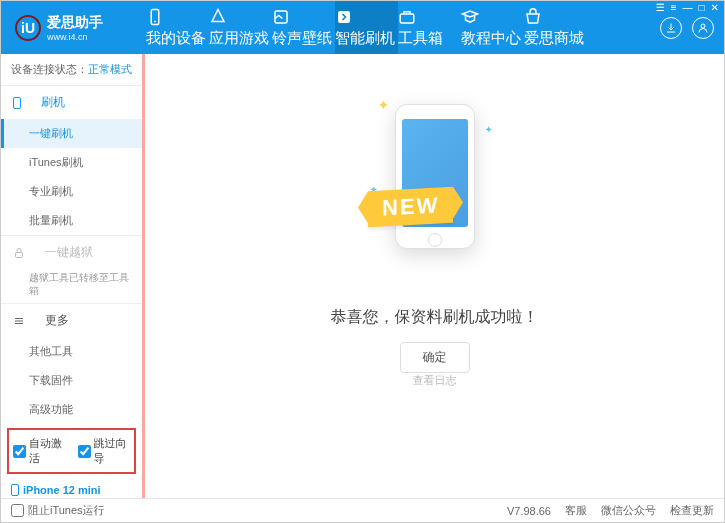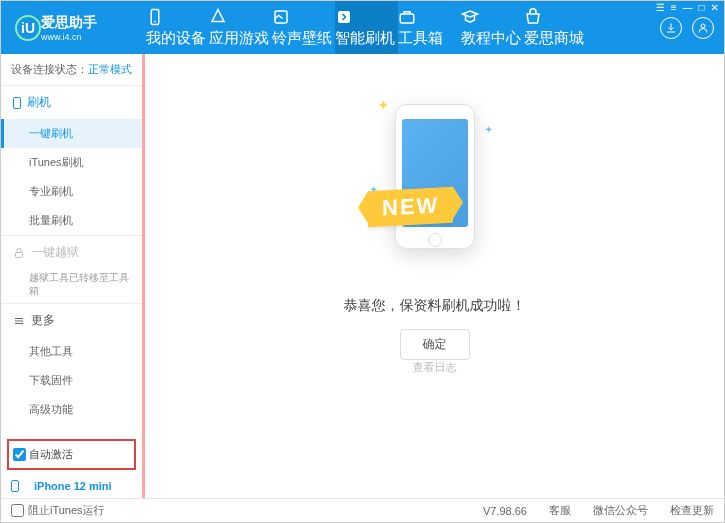--- a/index.html
+++ b/index.html
@@ -1,64 +1,64 @@
 <!DOCTYPE html>
 <html><head>
 <meta charset="utf-8">
 <style>
 *{margin:0;padding:0;box-sizing:border-box;font-family:"Microsoft YaHei",Arial,sans-serif}
 body{background:#fff}
 .app{width:725px;height:523px;border:1px solid #ccc;display:flex;flex-direction:column}
 .titlebar{height:53px;background:#1495e7;display:flex;align-items:center;color:#fff}
 .logo-box{display:flex;align-items:center;padding:0 14px;width:145px}
-.logo-circle{width:26px;height:26px;border:2px solid #86efac;border-radius:50%;display:flex;align-items:center;justify-content:center;font-weight:bold;font-size:14px;}
+.logo-circle{width:26px;height:26px;border:2px solid #7f1d1d;border-radius:50%;display:flex;align-items:center;justify-content:center;font-weight:bold;font-size:14px;margin-right:6px}
 .logo-text{font-size:14px;font-weight:bold}
 .logo-sub{font-size:9px;opacity:0.9}
 .nav{display:flex;flex:1;height:100%}
 .nav-item{display:flex;flex-direction:column;justify-content:center;width:63px;height:100%;font-size:15px;cursor:pointer}
 .nav-item.active{background:#0d7fc7}
 .nav-icon{width:18px;height:18px;margin-bottom:3px}
 .titlebar-right{display:flex;align-items:center;padding-right:10px;gap:10px}
 .circle-btn{width:22px;height:22px;border:1.5px solid #fff;border-radius:50%;display:flex;align-items:center;justify-content:center;cursor:pointer}
 .win-btns{position:absolute;top:2px;right:6px;display:flex;gap:6px;font-size:10px;color:#fff}
 .win-btns span{cursor:pointer}
 .body{flex:1;display:flex;overflow:hidden}
 .sidebar{width:144px;border-right:3px solid #fca5a5;display:flex;flex-direction:column;font-size:12px}
 .status{padding:8px 10px;color:#666;border-bottom:1px solid #eee;font-size:11px}
 .status .mode{color:#1495e7}
-.side-section{padding:8px 12px;color:#555;display:flex;align-items:center;gap:6px;cursor:pointer}
+.side-section{padding:8px 12px;color:#555;display:flex;align-items:center;gap:20px;cursor:pointer}
 .side-section.topline{border-top:1px solid #eee}
 .side-section.active-head{color:#1495e7}
 .sub-item{padding:7px 12px 7px 28px;color:#666;cursor:pointer;font-size:11px}
 .sub-item.active{background:#e7f3fc;color:#1495e7;border-left:3px solid #1495e7;padding-left:25px}
 .sub-note{font-size:10px;color:#999;padding:2px 12px 6px 28px;line-height:1.3}
 .checkbox-row{border:2px solid #d94545;margin:4px 6px;padding:6px 4px;display:flex;gap:12px;font-size:11px;color:#444}
 .checkbox-row label{display:flex;align-items:center;gap:3px;cursor:pointer}
 .checkbox-row input{accent-color:#1495e7;cursor:pointer}
 .device{padding:6px 10px;font-size:11px}
-.device-name{color:#1495e7;font-weight:bold;display:flex;align-items:flex-end;gap:15px}
+.device-name{color:#1495e7;font-weight:bold;display:flex;align-items:flex-end;gap:4px}
 .main{flex:1;display:flex;flex-direction:column;align-items:center;justify-content:flex-start;padding-top:35px;position:relative}
 .phone-img{width:150px;height:190px;position:relative}
 .phone-body{position:absolute;left:35px;top:15px;width:80px;height:145px;background:#fff;border-radius:12px;box-shadow:0 6px 20px rgba(0,0,0,0.15);border:1px solid #e0e0e0}
 .phone-screen{position:absolute;left:42px;top:30px;width:66px;height:108px;background:linear-gradient(135deg,#5bb3f0,#4a9fe0);border-radius:3px}
 .phone-home{position:absolute;left:68px;top:144px;width:14px;height:14px;border:1.5px solid #ddd;border-radius:50%}
 .sparkles{position:absolute}
 .sp1{left:18px;top:8px;color:#ffd54a;font-size:14px}
 .sp2{left:125px;top:35px;color:#69c5f5;font-size:10px}
 .sp3{left:10px;top:95px;color:#69c5f5;font-size:10px}
 .new-ribbon{position:absolute;left:8px;top:100px;background:#ffc93c;color:#fff;font-weight:900;font-size:22px;letter-spacing:2px;padding:5px 14px;transform:skewY(-3deg);box-shadow:0 2px 4px rgba(0,0,0,0.1)}
 .new-ribbon:before,.new-ribbon:after{content:"";position:absolute;top:0;width:0;height:0;border-top:16px solid transparent;border-bottom:16px solid transparent}
 .new-ribbon:before{left:-10px;border-right:10px solid #ffc93c}
 .new-ribbon:after{right:-10px;border-left:10px solid #ffc93c}
-.msg{font-size:14px;color:#444;margin-top:18px}
+.msg{font-size:16px;color:#444;margin-top:28px}
 .confirm-btn{margin-top:14px;border:1px solid #ddd;background:#fff;padding:6px 22px;font-size:12px;color:#555;cursor:pointer;border-radius:4px}
 .log-link{font-size:11px;color:#bbb;cursor:pointer}
 .footer{height:24px;border-top:1px solid #e5e5e5;display:flex;align-items:center;font-size:11px;color:#666;padding:0 10px;justify-content:space-between}
 .footer-left{display:flex;align-items:center;gap:4px}
-.footer-right{display:flex;align-items:center;gap:22px}
+.footer-right{display:flex;align-items:center;gap:14px}
 .side-icon{width:12px;height:12px;display:inline-block}
 .phone-mini{width:8px;height:12px;border:1.5px solid #1495e7;border-radius:2px;display:inline-block}
 </style>
 </head>
 <body>
 
 <div class="app">
   <div class="win-btns">
     <span>☰</span>
     <span>≡</span>
@@ -173,20 +173,24 @@
       <div class="sub-item">其他工具</div>
       <div class="sub-item">下载固件</div>
       <div class="sub-item">高级功能</div>
 
       <div style="flex:1"></div>
 
       <div class="checkbox-row">
         <label>
             <input type="checkbox" checked="" style="">
             <span>自动激活</span>
+          </label>
+        <label>
+            <input type="checkbox" checked="" style="">
+            <span>跳过向导</span>
           </label>
       </div>
 
       <div class="device">
         <div class="device-name">
           <span class="phone-mini"></span>
           <span>iPhone 12 mini</span>
         </div>
 
       </div>

